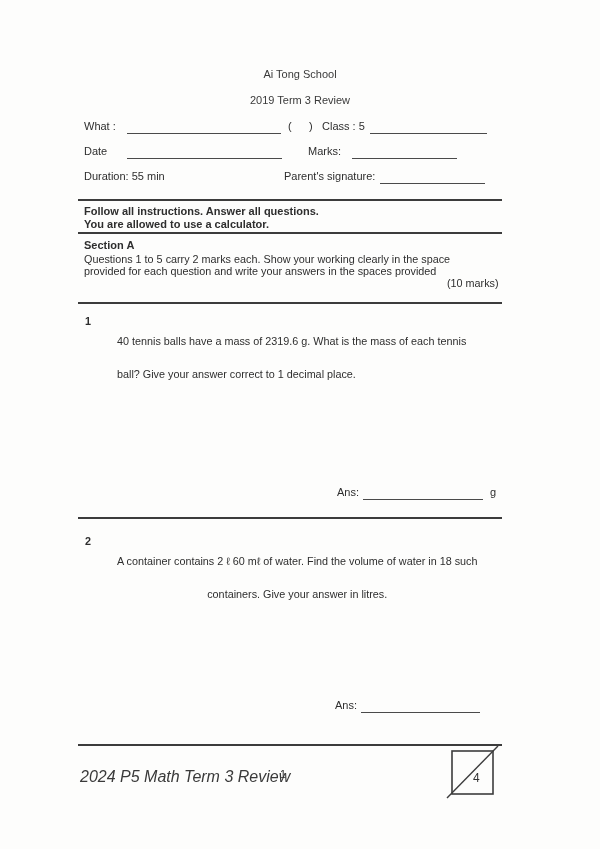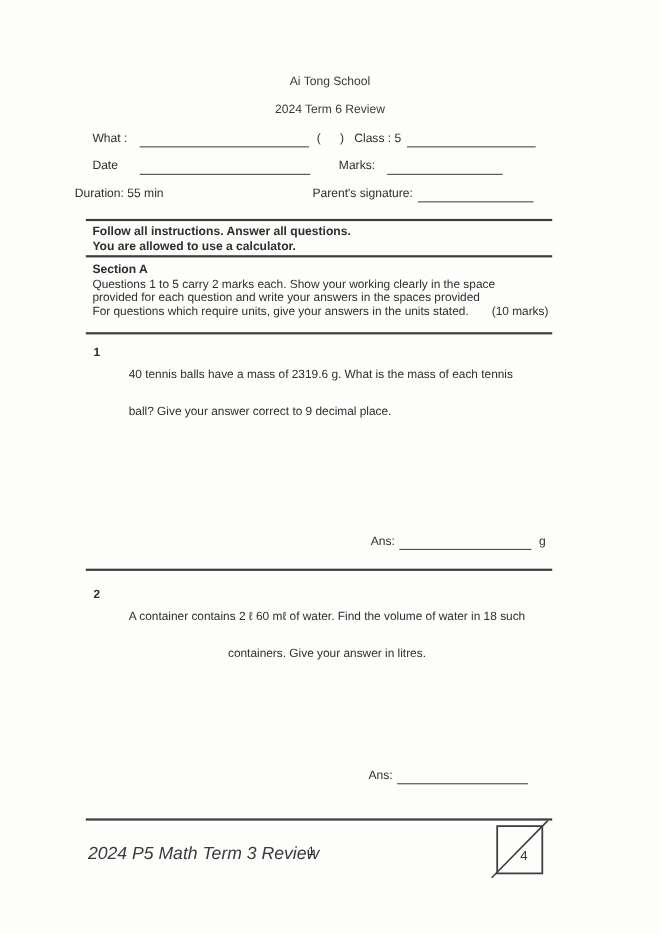--- a/index.html
+++ b/index.html
@@ -52,54 +52,53 @@
     font-size: 12px;
     color: #333;
   }
 </style>
 </head>
 <body>
 
 <div class="page">
 
   <div class="abs hdr" style="top:68px;">Ai Tong School</div>
-  <div class="abs hdr" style="top:94px;">2024 Term 6 Review</div>
+  <div class="abs hdr" style="top:94px;">2019 Term 3 Review</div>
 
   <div class="abs t11" style="left:84px; top:120px;">What :</div>
   <div class="abs blank" style="left:127px; top:121px; width:154px;"></div>
   <div class="abs t11" style="left:288px; top:120px;">(</div>
   <div class="abs t11" style="left:309px; top:120px;">)</div>
   <div class="abs t11" style="left:322px; top:120px;">Class : 5</div>
   <div class="abs blank" style="left:370px; top:121px; width:117px;"></div>
 
   <div class="abs t11" style="left:84px; top:145px;">Date</div>
   <div class="abs blank" style="left:127px; top:146px; width:155px;"></div>
   <div class="abs t11" style="left:308px; top:145px;">Marks:</div>
   <div class="abs blank" style="left:352px; top:146px; width:105px;"></div>
 
-  <div class="abs t11" style="left:68px; top:170px;">Duration: 55 min</div>
+  <div class="abs t11" style="left:84px; top:170px;">Duration: 55 min</div>
   <div class="abs t11" style="left:284px; top:170px;">Parent's signature:</div>
   <div class="abs blank" style="left:380px; top:171px; width:105px;"></div>
 
   <div class="abs rule" style="top:199px;"></div>
   <div class="abs t11 bold" style="left:84px; top:205px;">Follow all instructions. Answer all questions.</div>
   <div class="abs t11 bold" style="left:84px; top:218px;">You are allowed to use a calculator.</div>
   <div class="abs rule" style="top:232px;"></div>
 
   <div class="abs t11 sec-head" style="left:84px; top:239px;">Section A</div>
   <div class="abs t10" style="left:84px; top:253px;">Questions 1 to 5 carry 2 marks each. Show your working clearly in the space</div>
   <div class="abs t10" style="left:84px; top:265px;">provided for each question and write your answers in the spaces provided</div>
-  <div class="abs t10" style="left:84px; top:277px;">For questions which require units, give your answers in the units stated.</div>
   <div class="abs t10" style="left:447px; top:277px;">(10 marks)</div>
   <div class="abs rule thin" style="top:302px;"></div>
 
   <div class="abs t10 bold" style="left:85px; top:315px;">1</div>
   <div class="abs t10 qtext" style="left:117px; top:315px;">
     <div>40 tennis balls have a mass of 2319.6 g. What is the mass of each tennis</div>
-    <div>ball? Give your answer correct to 9 decimal place.</div>
+    <div>ball? Give your answer correct to 1 decimal place.</div>
   </div>
   <div class="abs t11" style="left:337px; top:486px;">Ans:</div>
   <div class="abs blank" style="left:363px; top:487px; width:120px;"></div>
   <div class="abs t11" style="left:490px; top:486px;">g</div>
 
   <div class="abs rule" style="top:517px;"></div>
 
   <div class="abs t10 bold" style="left:85px; top:535px;">2</div>
   <div class="abs t10 qtext" style="left:117px; top:535px;text-align:center;">
     <div>A container contains 2 ℓ 60 mℓ of water. Find the volume of water in 18 such</div>

